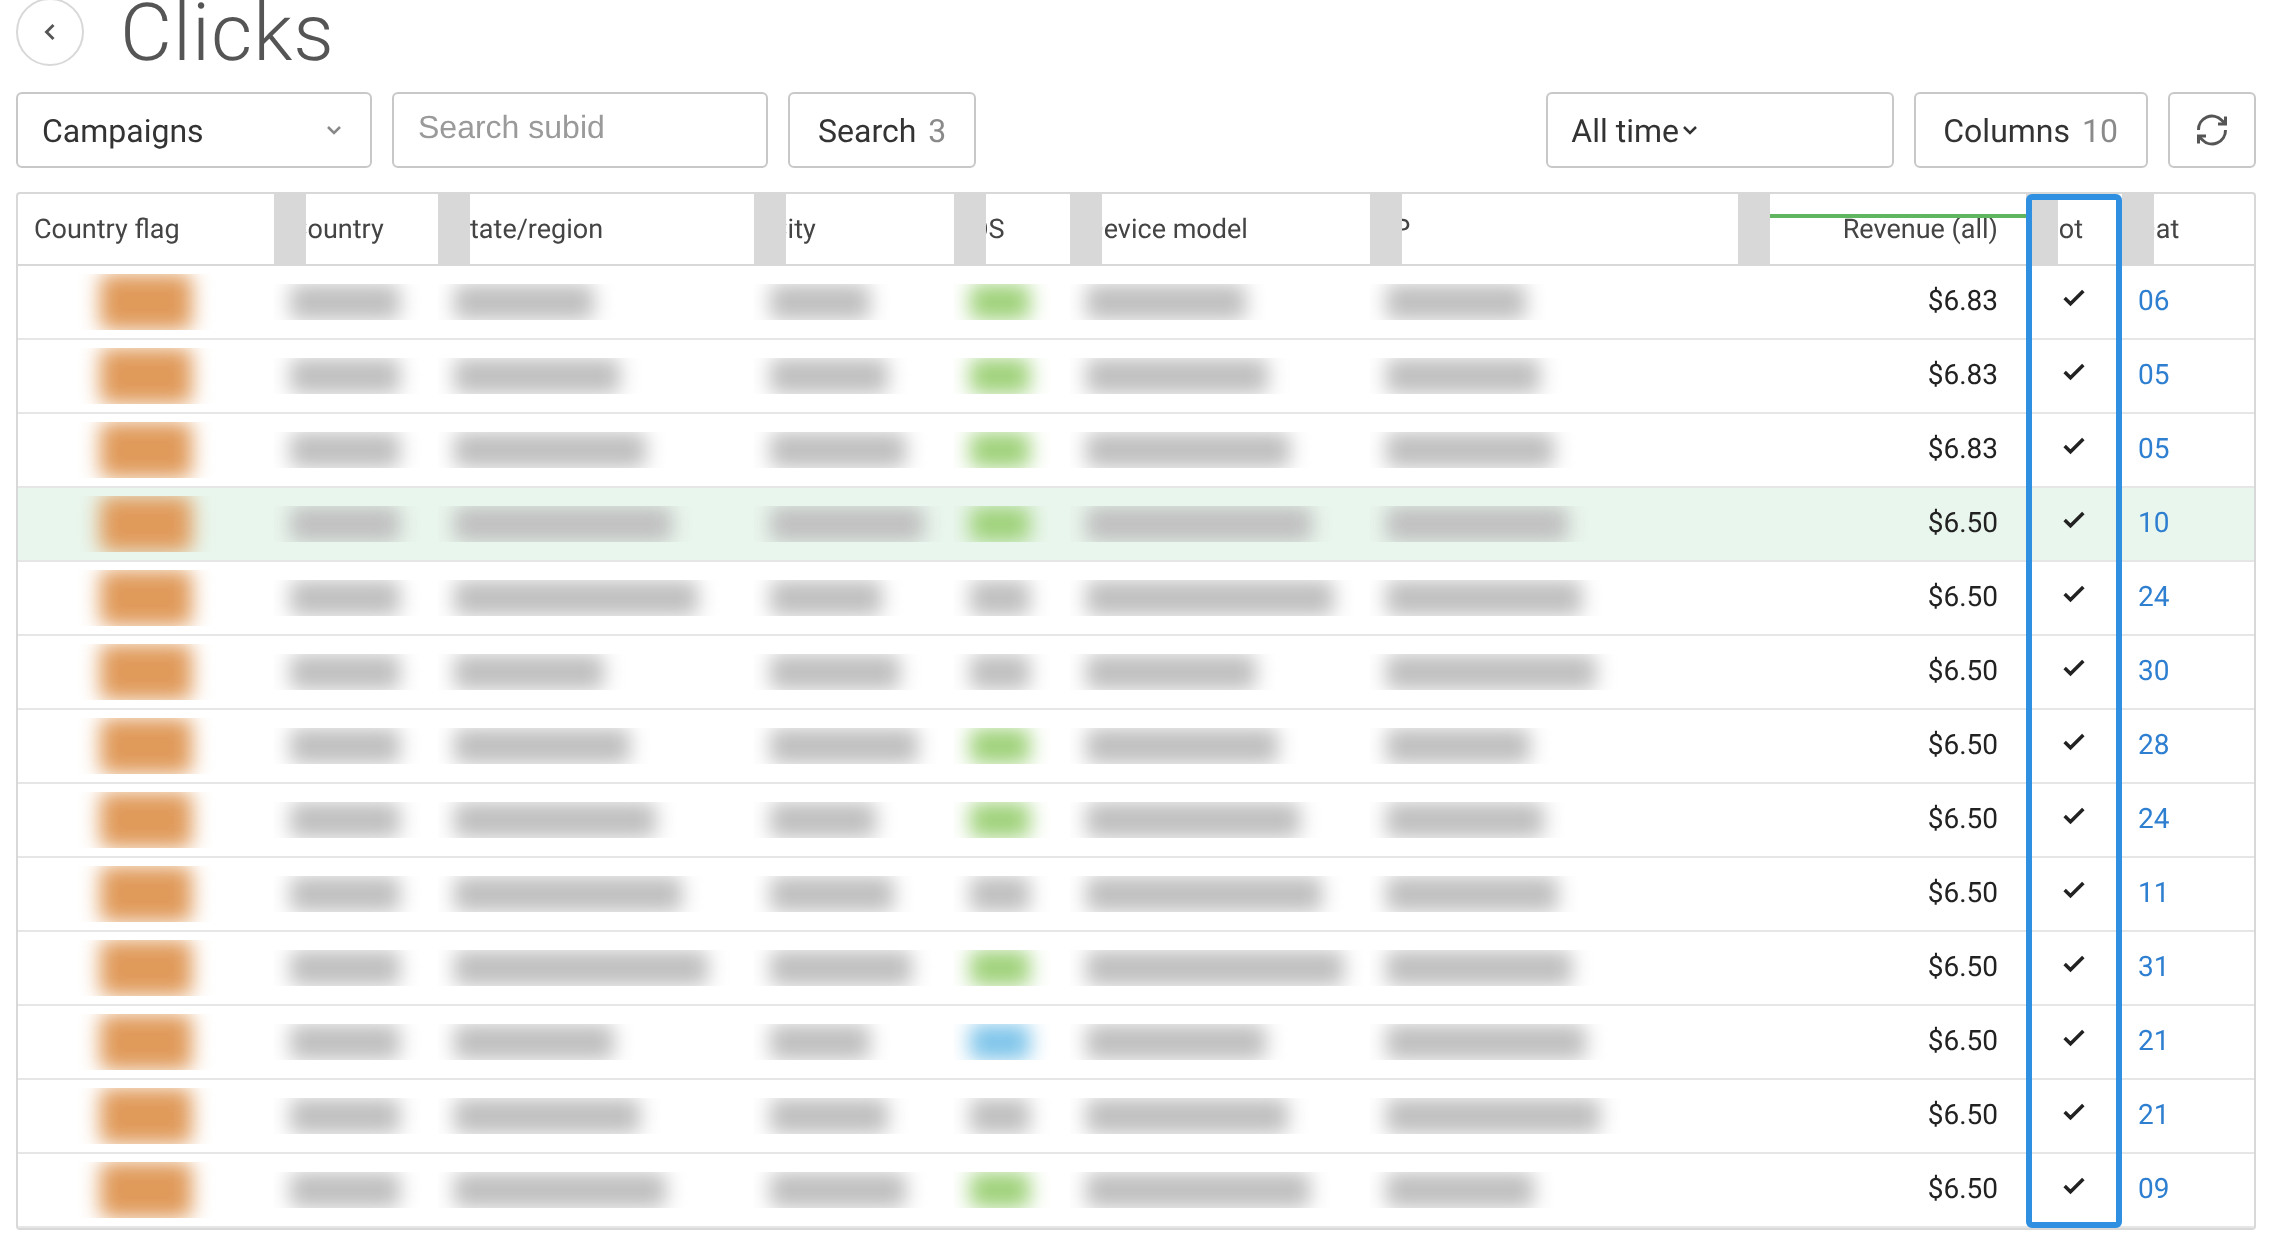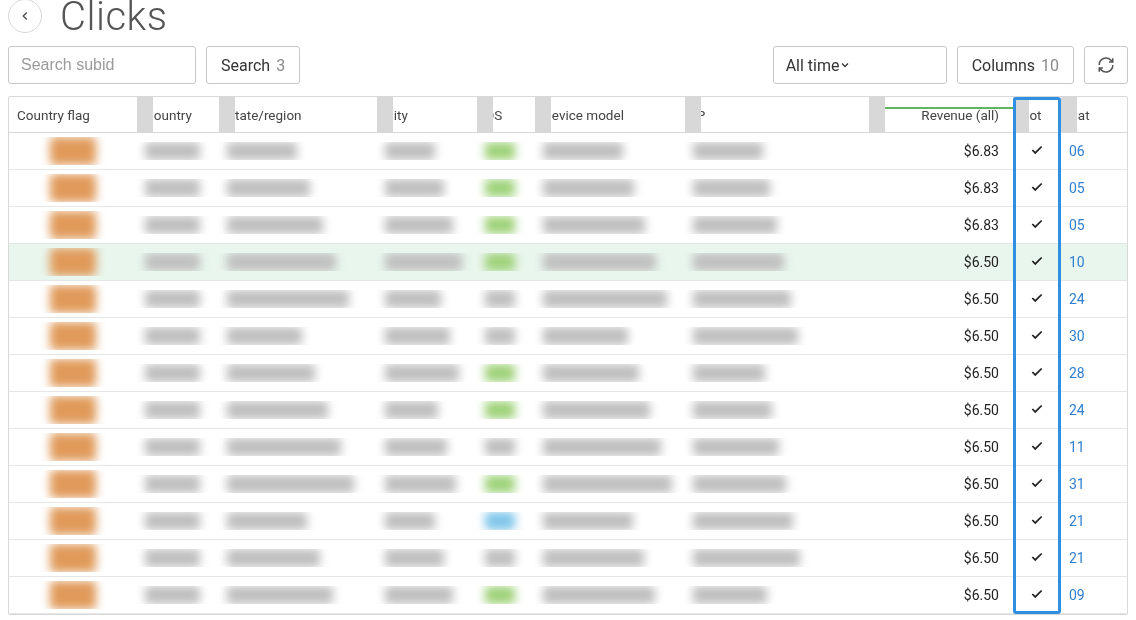--- a/index.html
+++ b/index.html
@@ -69,20 +69,28 @@
   <div class="header-row">
     <div class="back-btn">
       <svg class="back-svg" viewBox="0 0 24 24" fill="none" stroke="currentColor" stroke-width="2.5">
           <polyline points="15 18 9 12 15 6"></polyline>
         </svg>
     </div>
     <div class="page-title">Clicks</div>
   </div>
 
   <div class="toolbar">
+    <div class="control select">
+      <span>Campaigns</span>
+      <span class="chev">
+        <svg class="chev-svg" viewBox="0 0 24 24" fill="none" stroke="currentColor" stroke-width="2.5">
+            <polyline points="6 9 12 15 18 9"></polyline>
+          </svg>
+      </span>
+    </div>
     <div class="control search-input">
       <input type="text" placeholder="Search subid" style="">
     </div>
     <div class="control filters-btn">
       <span>Search</span>
       <span class="filters-count">3</span>
     </div>
     <div class="spacer"></div>
     <div class="control alltime">
       <span>All time</span>

